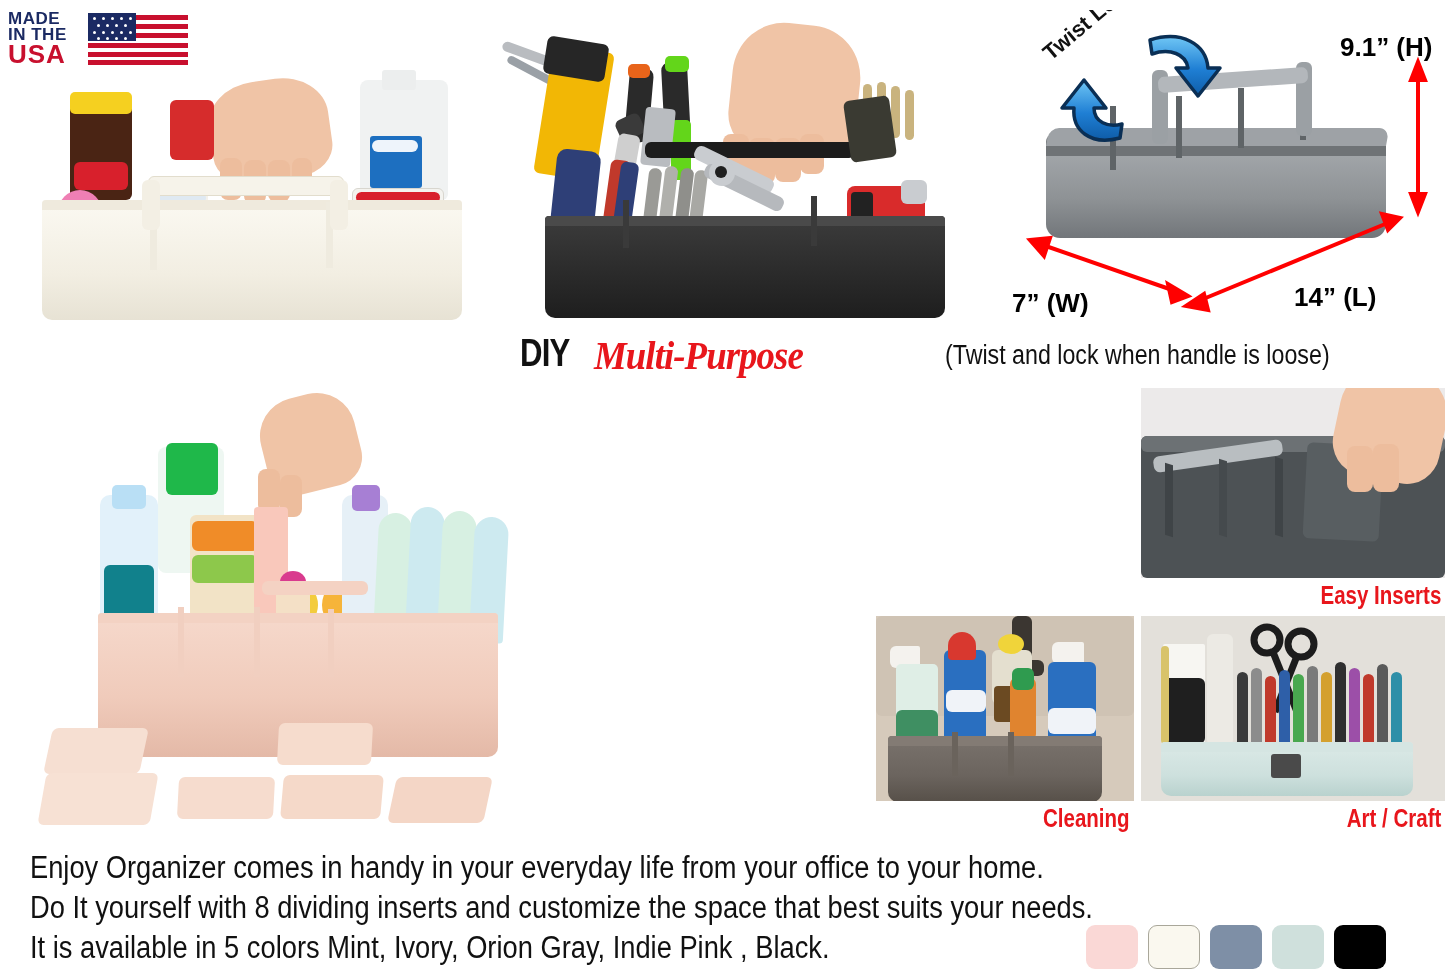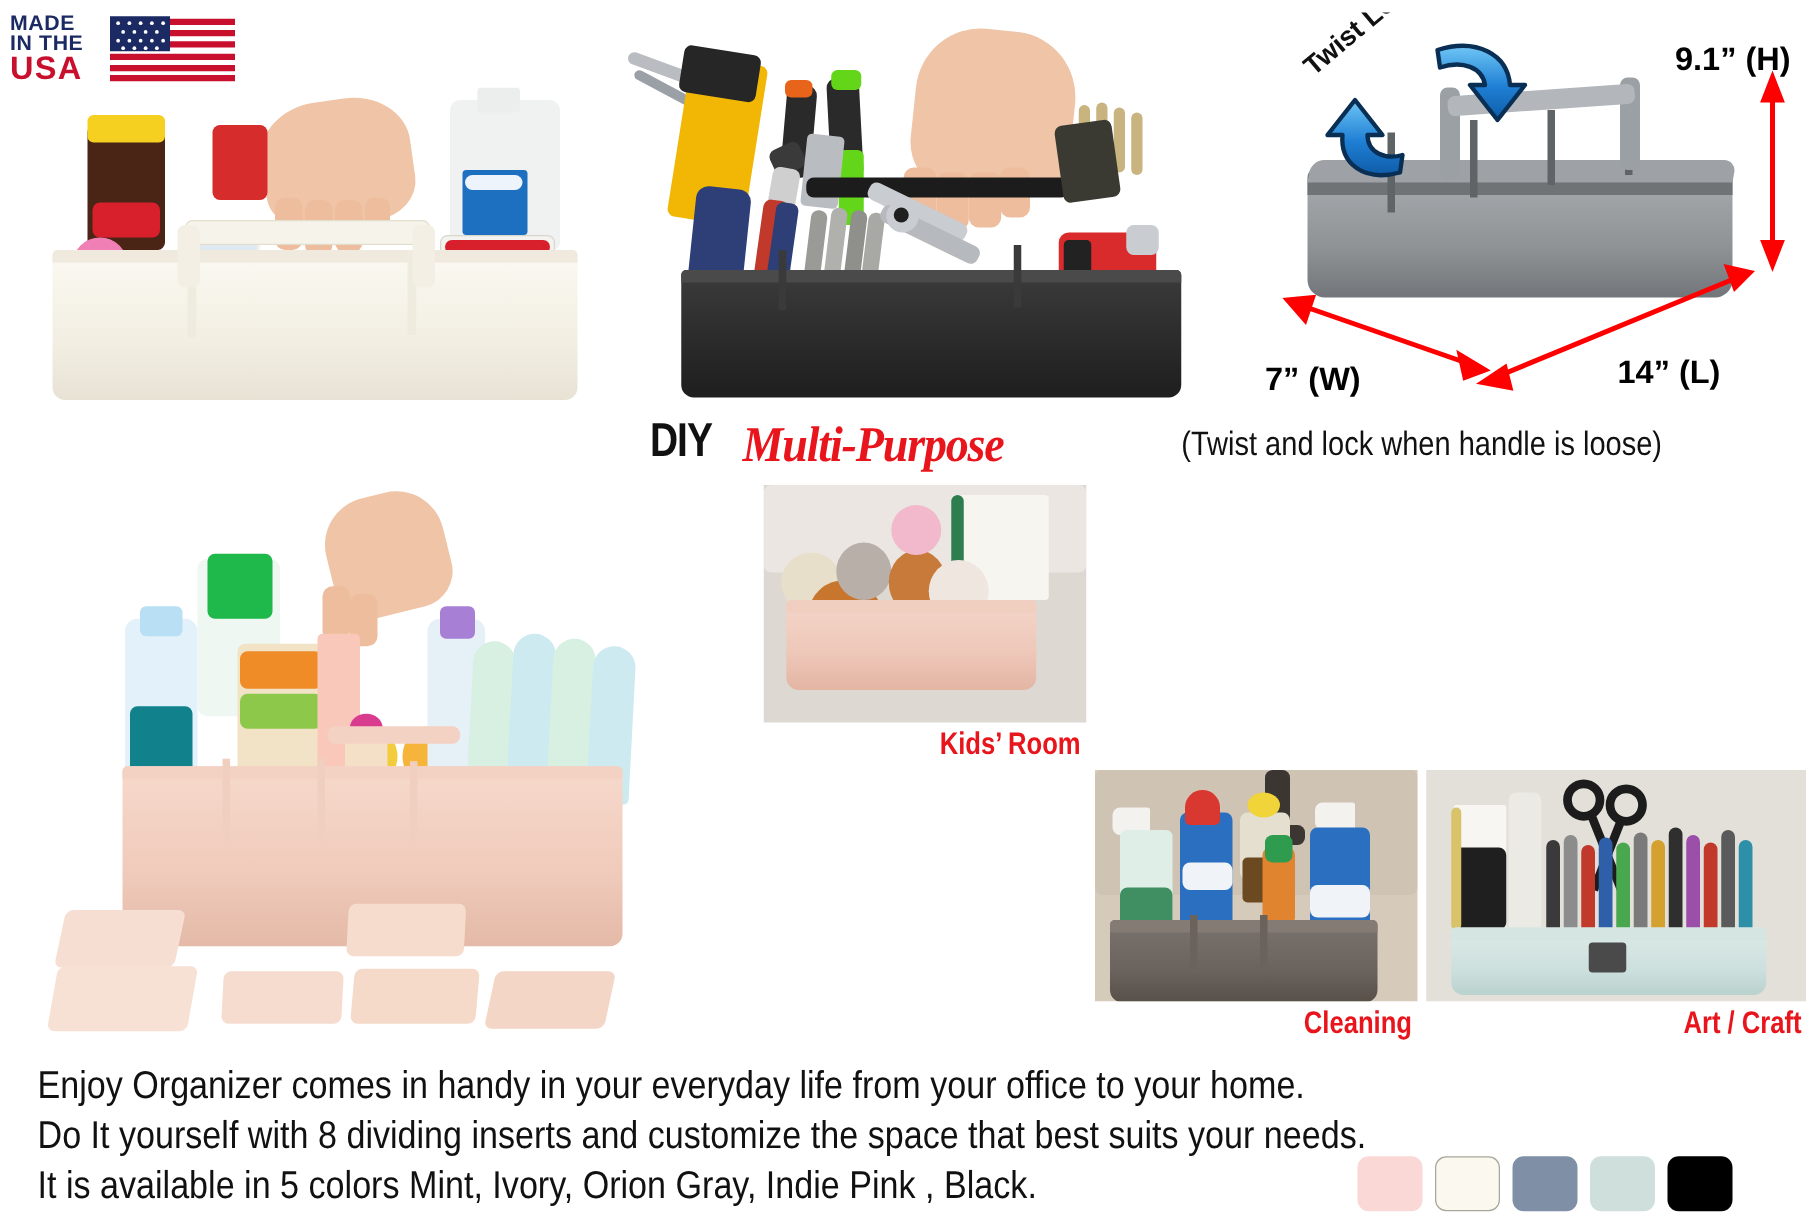--- a/index.html
+++ b/index.html
@@ -301,40 +301,37 @@
       <div class="blob" style="left:12px; top:388px; width:112px; height:52px; background:#f7e1d4; transform:skewX(-10deg);"></div>
       <div class="blob" style="left:148px; top:392px; width:96px; height:42px; background:#f6dcce; transform:skewX(-3deg);"></div>
       <div class="blob" style="left:248px; top:338px; width:94px; height:42px; background:#f6dccd; transform:skewX(-3deg);"></div>
       <div class="blob" style="left:252px; top:390px; width:100px; height:44px; background:#f5d9c9; transform:skewX(-5deg);"></div>
       <div class="blob" style="left:362px; top:392px; width:96px; height:46px; background:#f4d6c6; transform:skewX(-12deg);"></div>
     </div>
   </div>
 
   <div class="grid">
 
-    <div class="cell" style="left:0; top:0; width:258px; height:222px;">
-      <div class="cell-photo" style="background:#ded8d2;">
-        <div class="blob" style="left:0;top:0;width:258px;height:70px;background:#ece6e2;"></div>
-        <div class="blob" style="left:150px;top:8px;width:78px;height:84px;background:#f7f5ef;border-radius:3px;"></div>
-        <div class="blob" style="left:150px;top:8px;width:10px;height:84px;background:#2e7d4f;"></div>
-        <div class="blob rnd" style="left:14px;top:54px;width:48px;height:48px;background:#e8dfcb;"></div>
-        <div class="blob rnd" style="left:36px;top:76px;width:58px;height:54px;background:#c8762e;"></div>
-        <div class="blob rnd" style="left:46px;top:92px;width:14px;height:14px;background:#2b2b2b;"></div>
-        <div class="blob rnd" style="left:70px;top:92px;width:14px;height:14px;background:#2b2b2b;"></div>
-        <div class="blob rnd" style="left:58px;top:46px;width:44px;height:46px;background:#b8b0a8;"></div>
-        <div class="blob rnd" style="left:100px;top:52px;width:46px;height:52px;background:#c87a3a;"></div>
-        <div class="blob rnd" style="left:132px;top:60px;width:48px;height:50px;background:#efe6df;"></div>
-        <div class="blob rnd" style="left:102px;top:16px;width:40px;height:40px;background:#f2b9cd;"></div>
-        <div class="caddy" style="left:18px;top:92px;width:200px;height:72px;background:linear-gradient(180deg,#f3d6ca 0%,#eec7b8 60%,#e3b5a3 100%);"></div>
-        <div class="caddy-lip" style="left:18px;top:92px;width:200px;background:#f0cec0;"></div>
+
+
+    <div class="cell" style="left:530px; top:0; width:304px; height:222px;">
+      <div class="cell-photo" style="background:#eceaea;">
+        <div class="blob" style="left:0;top:48px;width:304px;height:142px;background:#4d5255;"></div>
+        <div class="blob" style="left:0;top:48px;width:304px;height:16px;background:#6c7174;"></div>
+        <div class="blob" style="left:12px;top:60px;width:130px;height:16px;background:#b9bec1;border-radius:6px;transform:rotate(-8deg);"></div>
+        <div class="divider" style="left:24px;top:76px;width:8px;height:72px;background:#3f4447;transform:skewY(18deg);"></div>
+        <div class="divider" style="left:78px;top:72px;width:8px;height:76px;background:#454a4d;transform:skewY(18deg);"></div>
+        <div class="divider" style="left:134px;top:70px;width:8px;height:78px;background:#3f4447;transform:skewY(18deg);"></div>
+        <div class="blob" style="left:164px;top:56px;width:76px;height:96px;background:#585e61;transform:rotate(3deg);"></div>
+        <div class="hand" style="left:196px;top:-20px;width:108px;height:112px;transform:rotate(12deg);"></div>
+        <div class="finger" style="left:206px;top:58px;width:26px;height:46px;"></div>
+        <div class="finger" style="left:232px;top:56px;width:26px;height:48px;"></div>
       </div>
-      <div class="cell-label">Kids’ Room</div>
-    </div>
-
-
+      <div class="cell-label">Easy Inserts</div>
+    </div>
 
 
     <div class="cell" style="left:265px; top:228px; width:258px; height:217px;">
       <div class="cell-photo" style="background:#d6cabb;">
         <div class="blob" style="left:0;top:0;width:258px;height:100px;background:#cfc3b4;"></div>
         <div class="blob" style="left:136px;top:0px;width:20px;height:52px;background:#3b3631;"></div>
         <div class="blob" style="left:124px;top:44px;width:44px;height:16px;background:#3b3631;border-radius:6px;"></div>
         <div class="blob" style="left:14px;top:30px;width:30px;height:22px;background:#f4f2ee;border-radius:6px 2px 2px 6px;"></div>
         <div class="blob" style="left:20px;top:48px;width:42px;height:84px;background:#dfeee6;border-radius:5px;"></div>
         <div class="blob" style="left:20px;top:94px;width:42px;height:34px;background:#3f8f62;"></div>

